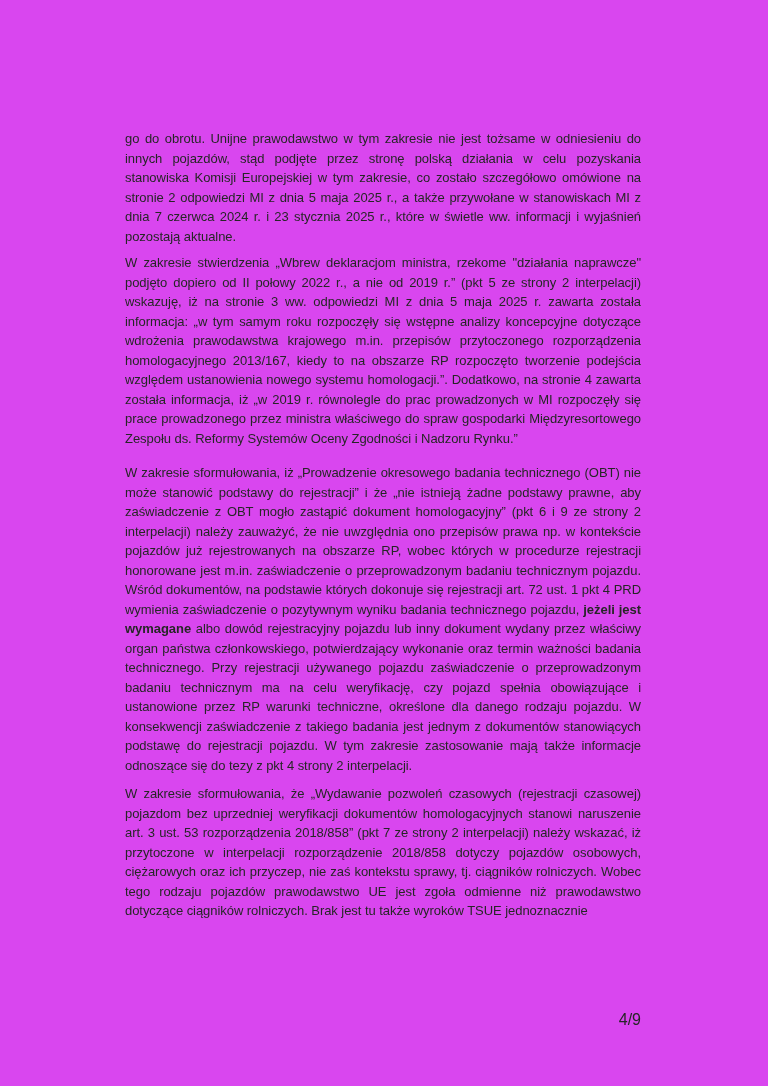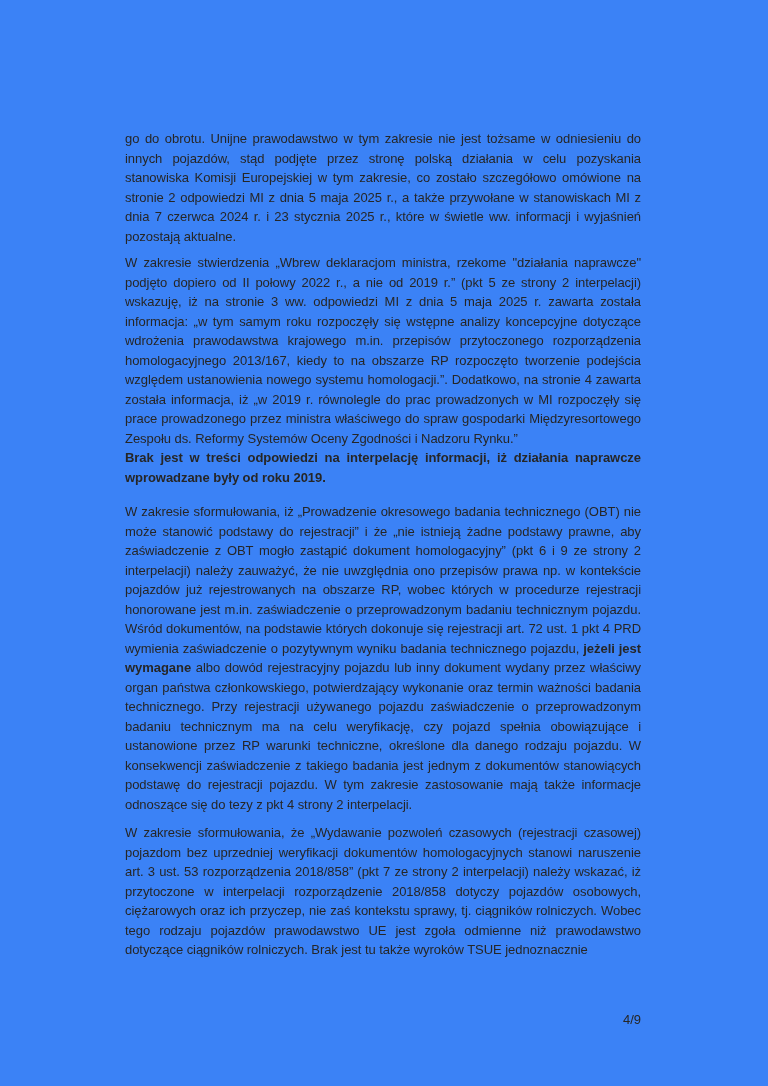--- a/index.html
+++ b/index.html
@@ -4,21 +4,21 @@
 <style>
   html, body {
     margin: 0;
     padding: 0;
     background: #ffffff;
   }
   .page {
     position: relative;
     width: 768px;
     height: 1086px;
-    background: #3b82f6;
+    background: #d946ef;
     overflow: hidden;
     font-family: "Liberation Sans", "DejaVu Sans", sans-serif;
     color: #262626;
   }
   .text-block {
     position: absolute;
     left: 125px;
     top: 129px;
     width: 516px;
     font-size: 13px;
@@ -31,30 +31,29 @@
     padding: 0;
   }
   .b { font-weight: bold; }
   .i { }
   .page-footer {
     position: absolute;
     left: 125px;
     top: 1013px;
     width: 516px;
     text-align: right;
-    font-size: 13px;
+    font-size: 16px;
     line-height: 14px;
     color: #262626;
   }
 </style>
 </head>
 <body>
 
 <div class="page">
   <div class="text-block">
       <p class="para" style="margin-top: 0px;"><span>go do obrotu. Unijne prawodawstwo w tym zakresie nie jest tożsame w odniesieniu do innych pojazdów, stąd podjęte przez stronę polską działania w celu pozyskania stanowiska Komisji Europejskiej w tym zakresie, co zostało szczegółowo omówione na stronie 2 odpowiedzi MI z dnia 5 maja 2025 r., a także przywołane w stanowiskach MI z dnia 7 czerwca 2024 r. i 23 stycznia 2025 r., które w świetle ww. informacji i wyjaśnień pozostają aktualne.</span></p>
       <p class="para" style="margin-top: 7px;"><span>W zakresie stwierdzenia „Wbrew deklaracjom ministra, rzekome "działania naprawcze" podjęto dopiero od II połowy 2022 r., a nie od 2019 r.” (pkt 5 ze strony 2 interpelacji) wskazuję, iż na stronie 3 ww. odpowiedzi MI z dnia 5 maja 2025 r. zawarta została informacja: </span><span class="i">„w tym samym roku rozpoczęły się wstępne analizy koncepcyjne dotyczące wdrożenia prawodawstwa krajowego m.in. przepisów przytoczonego rozporządzenia homologacyjnego 2013/167, kiedy to na obszarze RP rozpoczęto tworzenie podejścia względem ustanowienia nowego systemu homologacji.”</span><span>. Dodatkowo, na stronie 4 zawarta została informacja, iż </span><span class="i">„w 2019 r. równolegle do prac prowadzonych w MI rozpoczęły się prace prowadzonego przez ministra właściwego do spraw gospodarki Międzyresortowego Zespołu ds. Reformy Systemów Oceny Zgodności i Nadzoru Rynku.”</span></p>
-      <p class="para" style="margin-top: 0px;"><span class="b">Brak jest w treści odpowiedzi na interpelację informacji, iż </span><span class="b i">działania naprawcze</span><span class="b"> wprowadzane były od roku 2019.</span></p>
       <p class="para" style="margin-top: 15px;"><span>W zakresie sformułowania, iż „Prowadzenie okresowego badania technicznego (OBT) nie może stanowić podstawy do rejestracji” i że „nie istnieją żadne podstawy prawne, aby zaświadczenie z OBT mogło zastąpić dokument homologacyjny” (pkt 6 i 9 ze strony 2 interpelacji) należy zauważyć, że nie uwzględnia ono przepisów prawa np. w kontekście pojazdów już rejestrowanych na obszarze RP, wobec których w procedurze rejestracji honorowane jest m.in. zaświadczenie o przeprowadzonym badaniu technicznym pojazdu. Wśród dokumentów, na podstawie których dokonuje się rejestracji art. 72 ust. 1 pkt 4 PRD wymienia zaświadczenie o pozytywnym wyniku badania technicznego pojazdu, </span><span class="b">jeżeli jest wymagane</span><span> albo dowód rejestracyjny pojazdu lub inny dokument wydany przez właściwy organ państwa członkowskiego, potwierdzający wykonanie oraz termin ważności badania technicznego. Przy rejestracji używanego pojazdu zaświadczenie o przeprowadzonym badaniu technicznym ma na celu weryfikację, czy pojazd spełnia obowiązujące i ustanowione przez RP warunki techniczne, określone dla danego rodzaju pojazdu. W konsekwencji zaświadczenie z takiego badania jest jednym z dokumentów stanowiących podstawę do rejestracji pojazdu. W tym zakresie zastosowanie mają także informacje odnoszące się do tezy z pkt 4 strony 2 interpelacji.</span></p>
       <p class="para" style="margin-top: 9px;"><span>W zakresie sformułowania, że „Wydawanie pozwoleń czasowych (rejestracji czasowej) pojazdom bez uprzedniej weryfikacji dokumentów homologacyjnych stanowi naruszenie art. 3 ust. 53 rozporządzenia 2018/858” (pkt 7 ze strony 2 interpelacji) należy wskazać, iż przytoczone w interpelacji rozporządzenie 2018/858 dotyczy pojazdów osobowych, ciężarowych oraz ich przyczep, nie zaś kontekstu sprawy, tj. ciągników rolniczych. Wobec tego rodzaju pojazdów prawodawstwo UE jest zgoła odmienne niż prawodawstwo dotyczące ciągników rolniczych. Brak jest tu także wyroków TSUE jednoznacznie</span></p>
     </div>
   <div class="page-footer">4/9</div>
 </div>
 
 </body></html>

